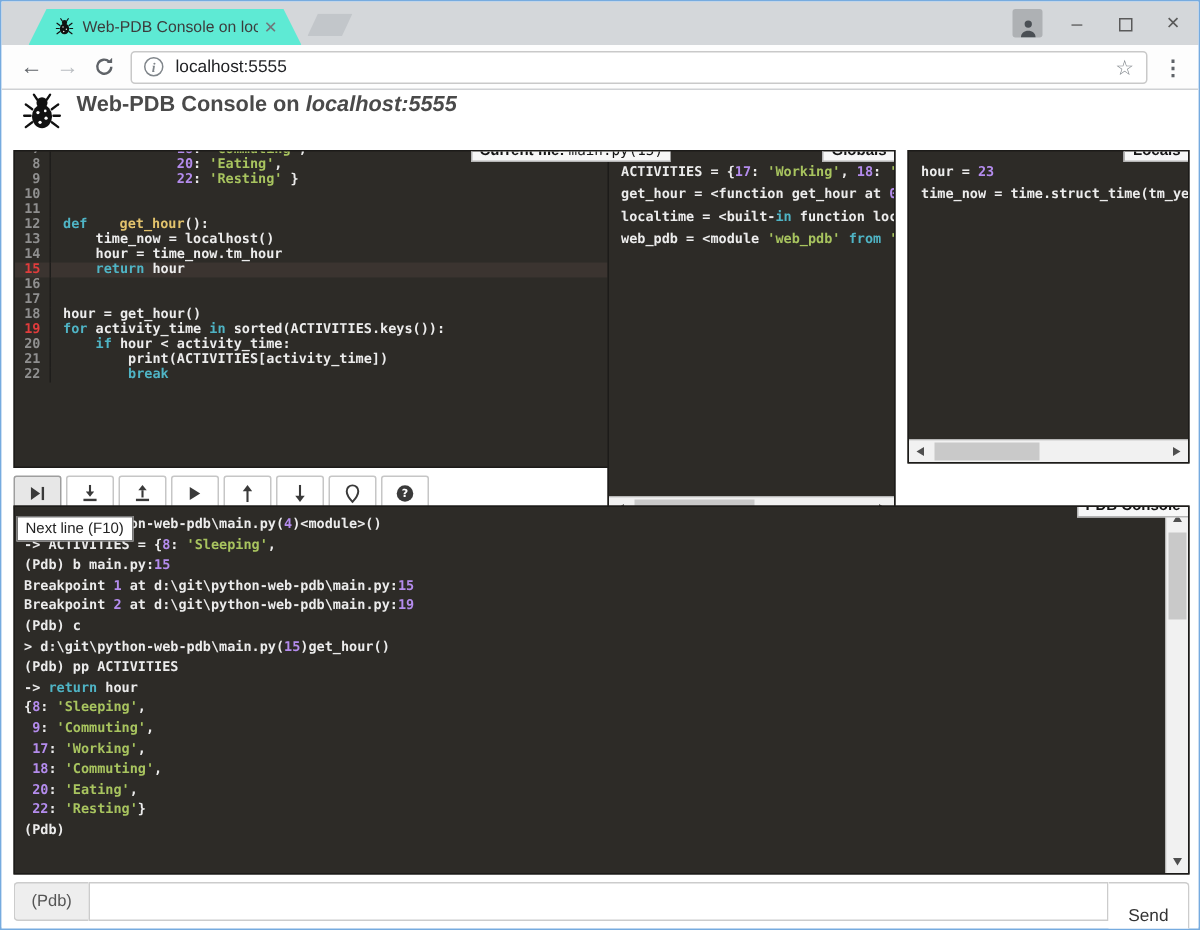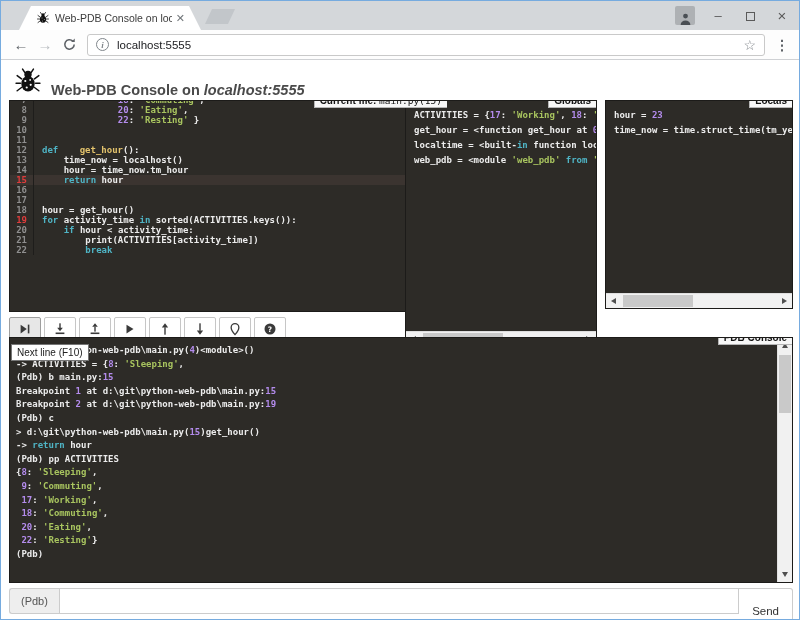--- a/index.html
+++ b/index.html
@@ -2,21 +2,21 @@
 <html><head>
 <meta charset="utf-8">
 <style>
   * { margin:0; padding:0; box-sizing:border-box; }
   html,body { width:800px; height:620px; }
   body { font-family:"Liberation Sans", sans-serif; background:#fff; }
   .window { position:relative; width:800px; height:620px; border:1px solid #76abdf; background:#fff; overflow:hidden; }
 
   
   .tabstrip { position:relative; height:29px; background:#d4d7da; }
-  .tab { position:absolute; left:18px; top:5px; width:182px; height:24px; background:#ffffff;
+  .tab { position:absolute; left:18px; top:5px; width:182px; height:24px; background:#5eead4;
          clip-path:polygon(0 100%, 12px 0, calc(100% - 12px) 0, 100% 100%);
          display:flex; align-items:center; padding:0 16px 0 18px; }
   .tab-title { flex:1; font-size:10.5px; color:#3c3c3c; white-space:nowrap; overflow:hidden; }
   .tab-close { font-size:11px; color:#71767a; margin-left:4px; cursor:default; }
   .newtab { position:absolute; left:204px; top:8px; width:30px; height:15px; background:#c2c6ca;
             clip-path:polygon(0 100%, 7px 0, 100% 0, calc(100% - 7px) 100%); }
   .win-controls { position:absolute; right:8px; top:0; height:29px; display:flex; align-items:center; gap:14px; }
   .profile-btn { width:20px; height:19px; background:#aeb1b4; border-radius:2px; display:flex; align-items:flex-end; justify-content:center; }
   .win-btn { color:#5a5a5a; font-size:13px; width:18px; text-align:center; line-height:29px; }
   .maximize-glyph { display:inline-block; width:9px; height:9px; border:1.4px solid #5a5a5a; vertical-align:middle; }
@@ -28,21 +28,21 @@
   .urlbox { flex:1; height:22px; margin:0 8px 0 6px; background:#fff; border:1px solid #c9c9c9; border-radius:3px;
             display:flex; align-items:center; padding:0 8px; }
   .info-badge { width:13px; height:13px; border:1px solid #80868b; border-radius:50%; color:#80868b;
                 font:italic bold 9px "Liberation Serif", serif; display:flex; align-items:center; justify-content:center; margin-right:8px; }
   .url-text { flex:1; font-size:11.5px; color:#202124; }
   .star-btn { font-size:14px; color:#80868b; }
   .menu-btn { font-size:14px; color:#5f6368; font-weight:bold; width:18px; text-align:center; }
 
   
   .page { position:relative; width:798px; height:558px; background:#fff; }
-  .page-header { position:absolute; left:0; top:2px; height:36px; display:flex; align-items:flex-end; }
+  .page-header { position:absolute; left:0; top:2px; height:36px; display:flex; align-items:flex-start; }
   .bug-wrap { margin-left:14px; }
   .page-title { margin-left:10px; font-size:14.5px; font-weight:bold; color:#4a4a4a; }
   .page-title em { font-style:italic; }
 
   .panel { position:absolute; background:#2d2b27; border:1px solid #1c1b19; }
   .panel-tag { position:absolute; top:-8px; right:-1px; background:#f7f7f7; border:1px solid #b5b5b5;
                font:bold 10px "Liberation Sans", sans-serif; color:#141414; padding:1px 5px; white-space:nowrap; z-index:3; }
   .panel-tag .mono { font:9.5px "DejaVu Sans Mono", monospace; font-weight:normal; }
 
   .code-panel   { left:8px;   top:40px;  width:439px; height:212px; overflow:hidden; }
@@ -374,24 +374,24 @@
           <div class="cl">
             <span class="lc"><span class="t-plain">Breakpoint </span><span class="t-num">2</span><span class="t-plain"> at d:\git\python-web-pdb\main.py:</span><span class="t-num">19</span></span>
           </div>
           <div class="cl">
             <span class="lc"><span class="t-plain">(Pdb) c</span></span>
           </div>
           <div class="cl">
             <span class="lc"><span class="t-plain">&gt; d:\git\python-web-pdb\main.py(</span><span class="t-num">15</span><span class="t-plain">)get_hour()</span></span>
           </div>
           <div class="cl">
+            <span class="lc"><span class="t-plain">(Pdb) pp ACTIVITIES</span></span>
+          </div>
+          <div class="cl">
             <span class="lc"><span class="t-plain">-&gt; </span><span class="t-kw">return</span><span class="t-plain"> hour</span></span>
-          </div>
-          <div class="cl">
-            <span class="lc"><span class="t-plain">(Pdb) pp ACTIVITIES</span></span>
           </div>
           <div class="cl">
             <span class="lc"><span class="t-plain">{</span><span class="t-num">8</span><span class="t-plain">: </span><span class="t-str">'Sleeping'</span><span class="t-plain">,</span></span>
           </div>
           <div class="cl">
             <span class="lc"><span class="t-plain"> </span><span class="t-num">9</span><span class="t-plain">: </span><span class="t-str">'Commuting'</span><span class="t-plain">,</span></span>
           </div>
           <div class="cl">
             <span class="lc"><span class="t-plain"> </span><span class="t-num">17</span><span class="t-plain">: </span><span class="t-str">'Working'</span><span class="t-plain">,</span></span>
           </div>

